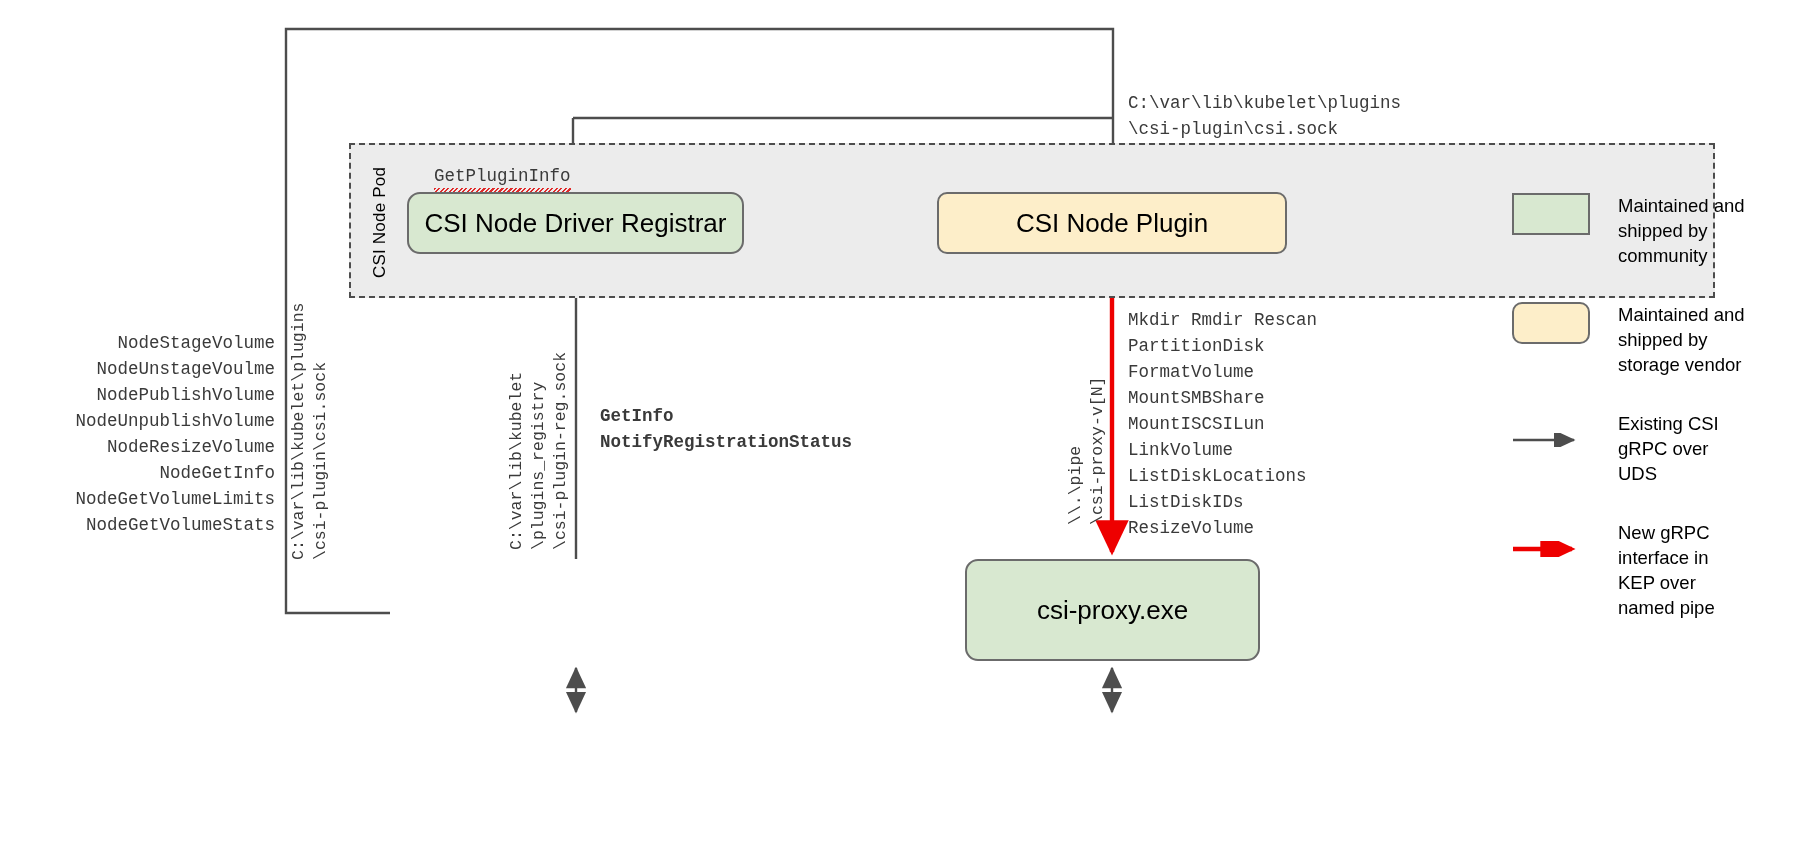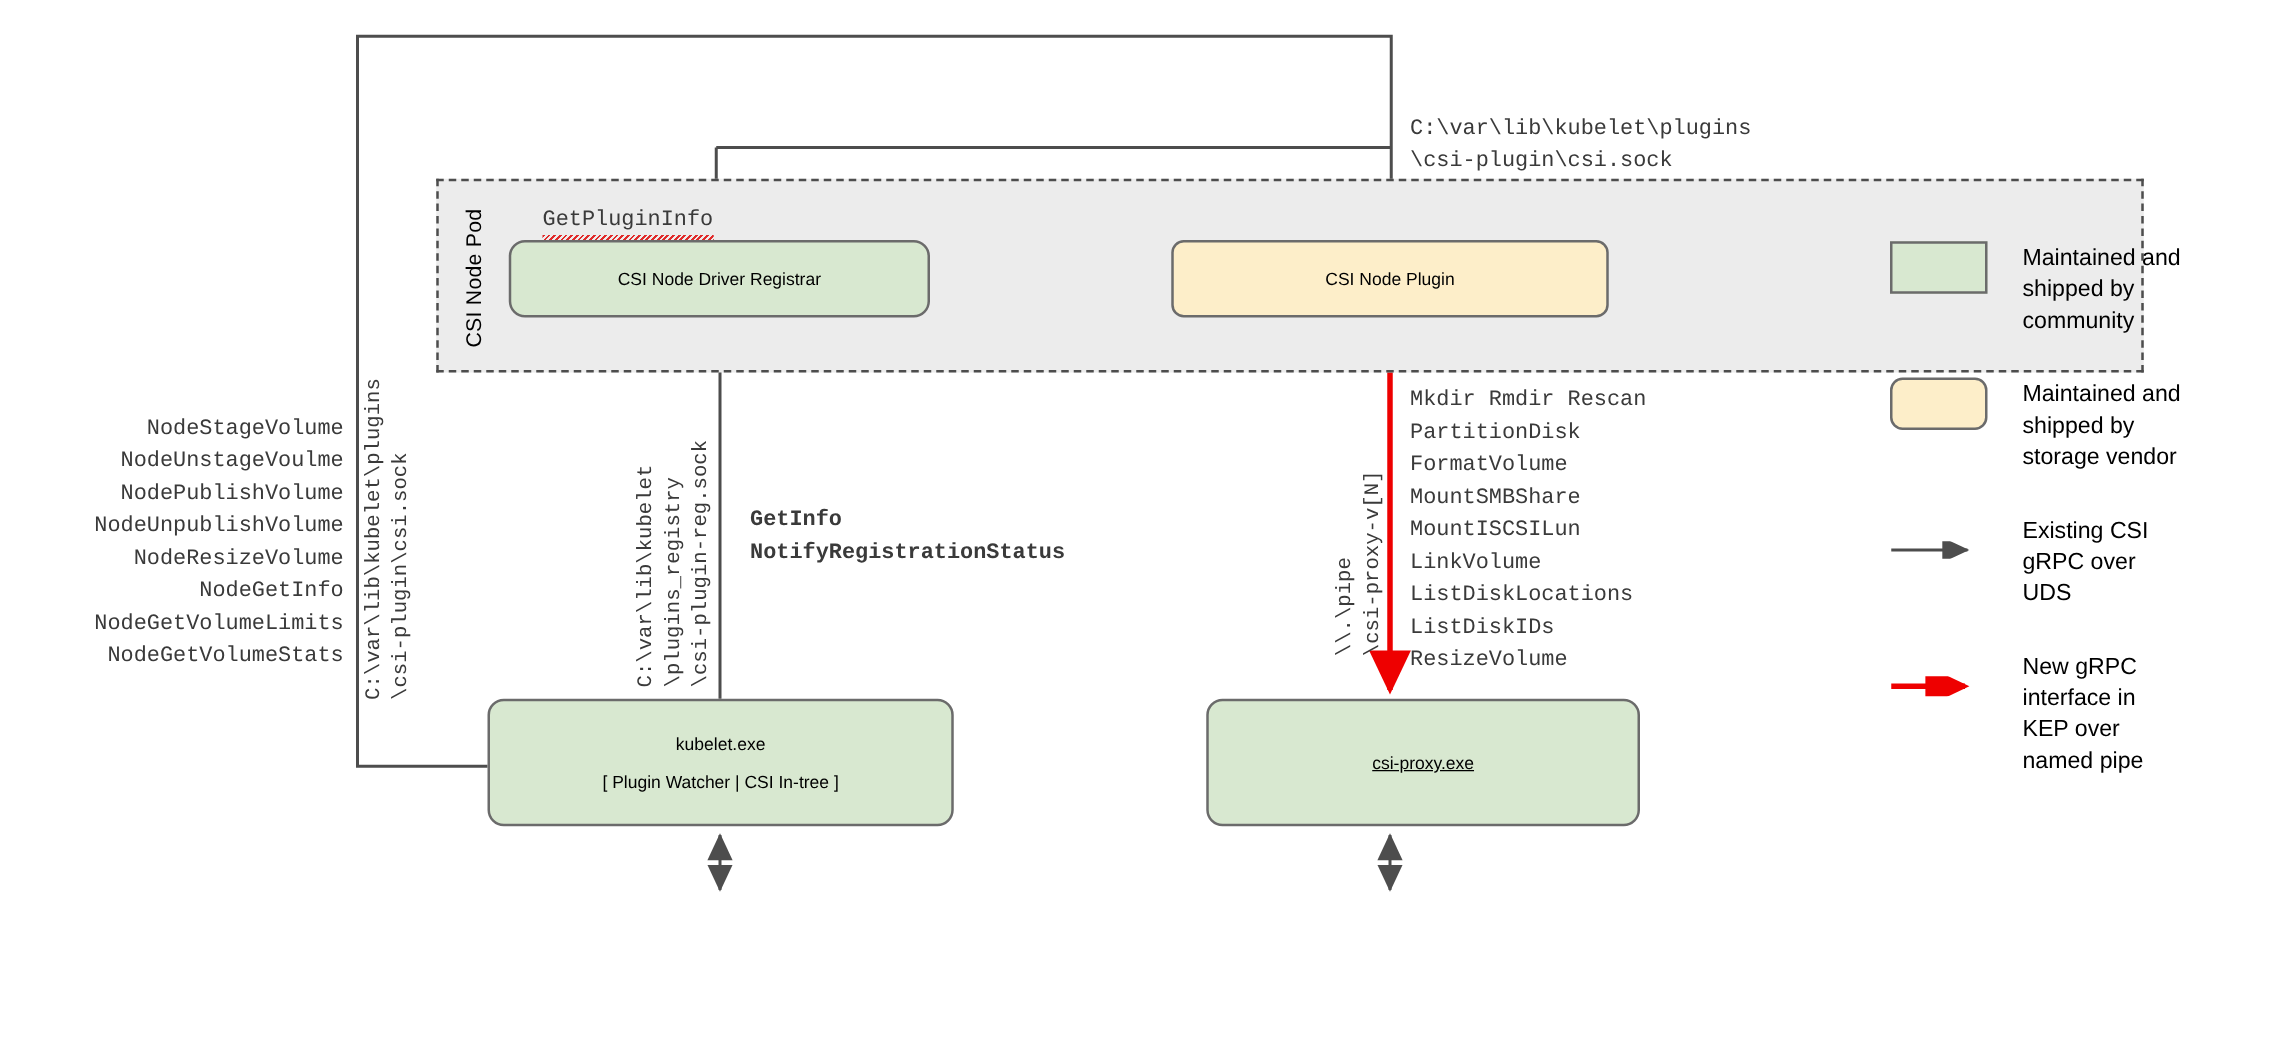--- a/index.html
+++ b/index.html
@@ -8,29 +8,29 @@
   .mono{font-family:"Liberation Mono",monospace;font-size:17.5px;color:#3a3a3a;line-height:26px;white-space:pre;}
   .sans{font-family:"Liberation Sans",sans-serif;color:#000;}
   svg.layer{position:absolute;left:0;top:0;width:1818px;height:842px;pointer-events:none;}
 
   .pod{position:absolute;left:349px;top:143px;width:1366px;height:155px;background:#ececec;border:2.5px dashed #4d4d4d;box-sizing:border-box;}
   .pod-label{position:absolute;left:370px;top:168px;width:22px;height:110px;color:#000;font-size:17px;
              writing-mode:vertical-rl;transform:rotate(180deg);white-space:nowrap;letter-spacing:.2px;}
 
   .nodebox{position:absolute;border:2.2px solid #6b6b6b;border-radius:13px;box-sizing:border-box;
            display:flex;flex-direction:column;align-items:center;justify-content:center;text-align:center;
-           font-size:14px;color:#000;line-height:30px;}
+           font-size:26px;color:#000;line-height:30px;}
   .green{background:#d8e8d0;}
   .yellow{background:#fdeec9;border-radius:10px;}
   .blue{background:#cfd9f2;}
 
   #box-registrar{left:407px;top:192px;width:337px;height:62px;}
   #box-plugin{left:937px;top:192px;width:350px;height:62px;}
   #box-kubelet{left:390px;top:559px;width:373px;height:102px;}
-  #box-csiproxy{left:965px;top:559px;width:347px;height:102px;text-decoration:underline;}
+  #box-csiproxy{left:965px;top:559px;width:295px;height:102px;}
   #box-hostos{left:360px;top:718px;width:1001px;height:55px;border-radius:5px;}
 
   .rot{position:absolute;white-space:pre;writing-mode:vertical-rl;transform:rotate(180deg);
        font-family:"Liberation Mono",monospace;font-size:16.5px;color:#3a3a3a;line-height:22px;}
 
   .blk{position:absolute;white-space:pre;}
   #csi-rpc-list{left:0px;top:330px;width:275px;text-align:right;}
   #proxy-api-list{left:1128px;top:307px;}
   #registrar-calls{left:600px;top:403px;font-weight:bold;}
   #plugin-path-note{left:1128px;top:90px;}
@@ -96,24 +96,20 @@
   <div class="pod-label sans">CSI Node Pod</div>
 
   <div class="nodebox green" id="box-registrar">
     <span>CSI Node Driver Registrar</span>
   </div>
 
   <div class="nodebox yellow" id="box-plugin">
     <span>CSI Node Plugin</span>
   </div>
 
-  <div class="nodebox green" id="box-kubelet">
-    <span>kubelet.exe</span>
-    <span>[ Plugin Watcher | CSI In-tree ]</span>
-  </div>
 
   <div class="nodebox green" id="box-csiproxy">
     <span>csi-proxy.exe</span>
   </div>
 
 
   <div class="blk mono" id="getplugininfo">
     <span class="squiggle">GetPluginInfo</span>
   </div>
 

